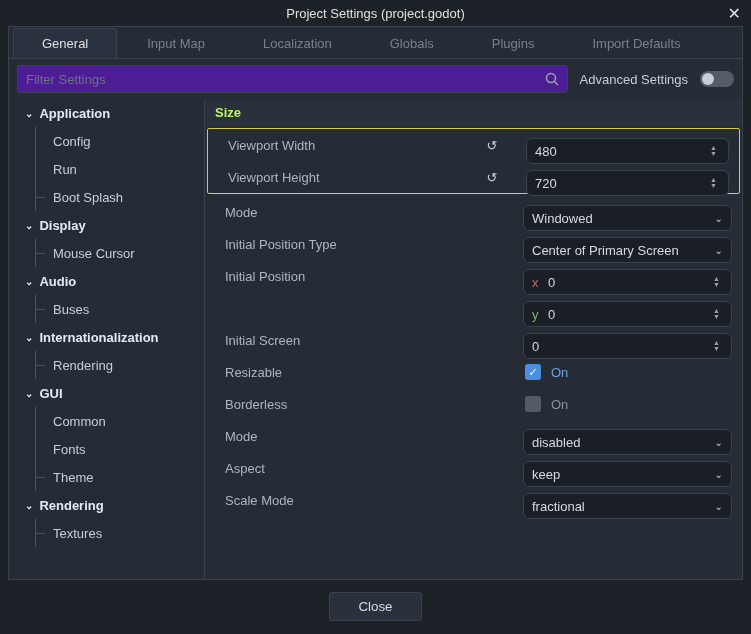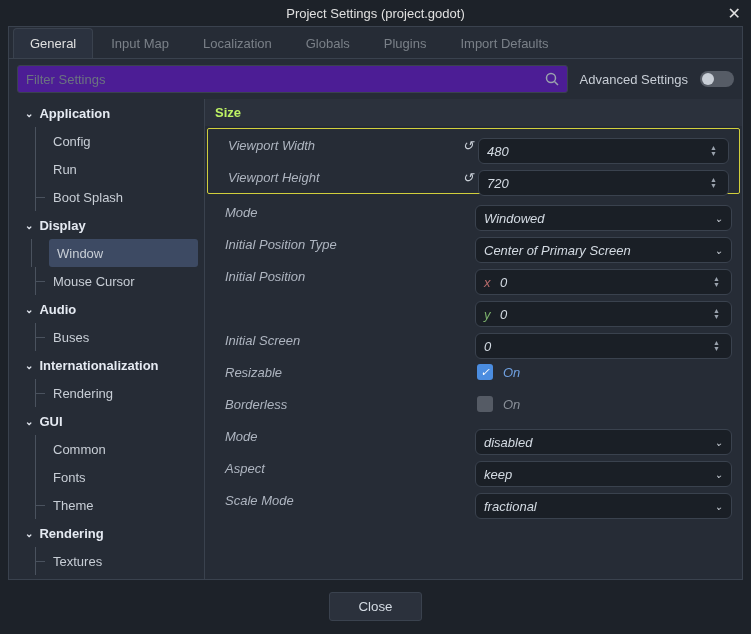--- a/index.html
+++ b/index.html
@@ -29,21 +29,21 @@
     background: #262c36;
   }
   .tabs {
     display: flex; gap: 2px;
     height: 32px;
     align-items: end;
     padding: 0 4px;
     border-bottom: 1px solid #3a424e;
   }
   .tab {
-    padding: 7px 16px;
+    padding: 7px 28px;
     color: #7a8088;
     cursor: pointer;
     border-top-left-radius: 4px; border-top-right-radius: 4px; text-align: center;
   }
   .tab.active { color: #e0e0e0; background: #2b323f; border: 1px solid #3a424e; border-bottom: none; }
   .toolbar-row {
     display: flex; align-items: center; gap: 12px;
     padding: 6px 8px;
   }
   .search {
@@ -117,22 +117,21 @@
   }
   .hl-box {
     border: 1px solid #d1cf3c;
     margin: 2px;
     border-radius: 2px;
   }
   .row {
     display: flex; align-items: center;
     height: 32px;
     padding: 0 10px 0 20px;
-    gap: 0;
-    font-style: italic;
+    gap: 24px;
   }
   .row .label { flex: 0 0 230px; color: #aeb5c0; }
   .row .reset {
     width: 20px; text-align: center; color: #c8ced6; cursor: pointer;
   }
   .row .field {
     flex: 1;
     background: #1a1f26;
     border: 1px solid #3a424e;
     border-radius: 6px;
@@ -239,23 +238,20 @@
           <span>Run</span>
         </div>
       <div class="tree-item child last">
           <span>Boot Splash</span>
         </div>
 
       <div class="tree-item group">
           <span class="chev">⌄</span>
           <span>Display</span>
         </div>
-      <div class="tree-item child selected">
-          <span>Window</span>
-        </div>
       <div class="tree-item child last">
           <span>Mouse Cursor</span>
         </div>
 
       <div class="tree-item group">
           <span class="chev">⌄</span>
           <span>Audio</span>
         </div>
       <div class="tree-item child last">
           <span>Buses</span>

